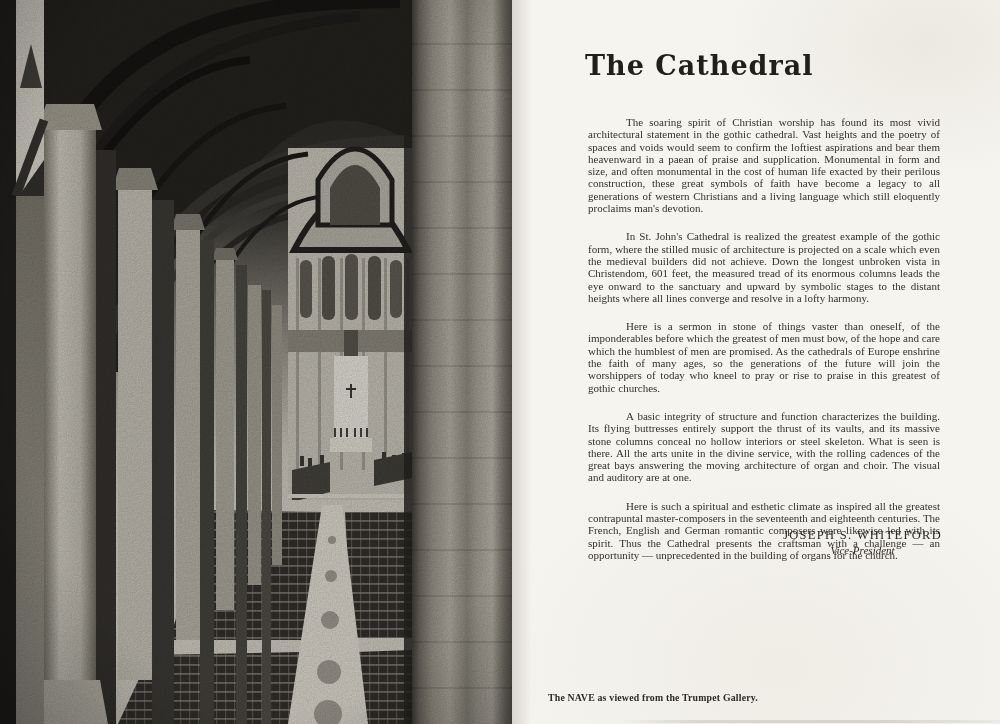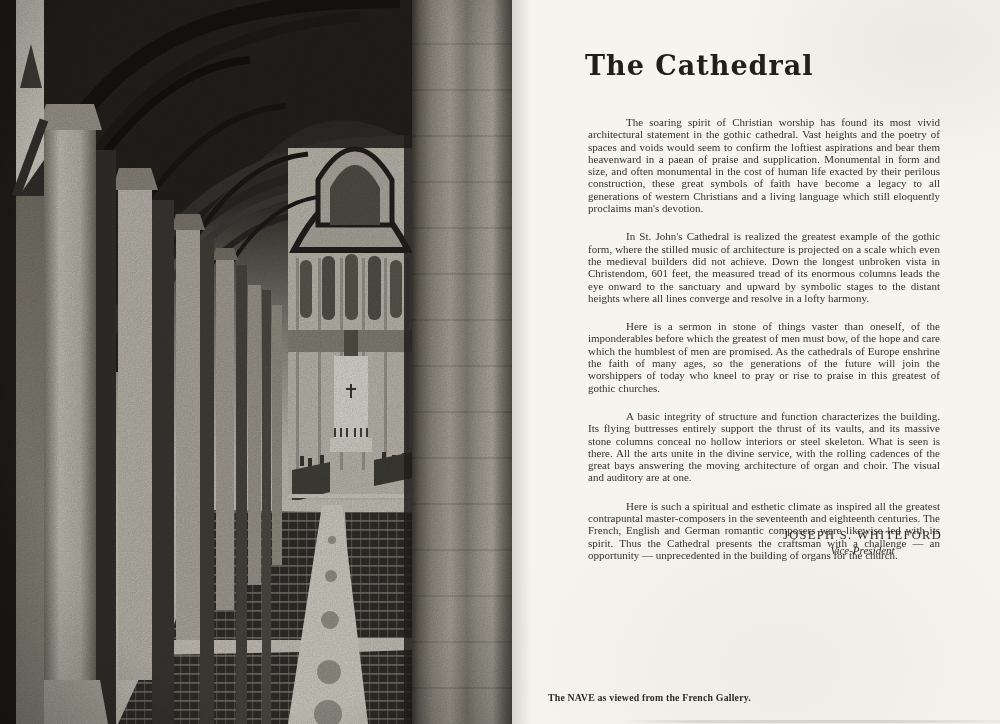--- a/index.html
+++ b/index.html
@@ -223,17 +223,17 @@
       <p>Here is a sermon in stone of things vaster than oneself, of the imponderables before which the greatest of men must bow, of the hope and care which the humblest of men are promised. As the cathedrals of Europe enshrine the faith of many ages, so the generations of the future will join the worshippers of today who kneel to pray or rise to praise in this greatest of gothic churches.</p>
       <p>A basic integrity of structure and function characterizes the building. Its flying buttresses entirely support the thrust of its vaults, and its massive stone columns conceal no hollow interiors or steel skeleton. What is seen is there. All the arts unite in the divine service, with the rolling cadences of the great bays answering the moving architecture of organ and choir. The visual and auditory are at one.</p>
       <p>Here is such a spiritual and esthetic climate as inspired all the greatest contrapuntal master-composers in the seventeenth and eighteenth centuries. The French, English and German romantic composers were likewise led with its spirit. Thus the Cathedral presents the craftsman with a challenge — an opportunity — unprecedented in the building of organs for the church.</p>
     </div>
 
     <div class="signature">
       <div class="sig-name">JOSEPH S. WHITEFORD</div>
       <div class="sig-title">Vice-President</div>
     </div>
 
-    <div class="caption">The NAVE as viewed from the French Gallery.</div>
+    <div class="caption">The NAVE as viewed from the Trumpet Gallery.</div>
   </div>
 
   <div class="bottom-edge"></div>
 </div>
 
 </body></html>

